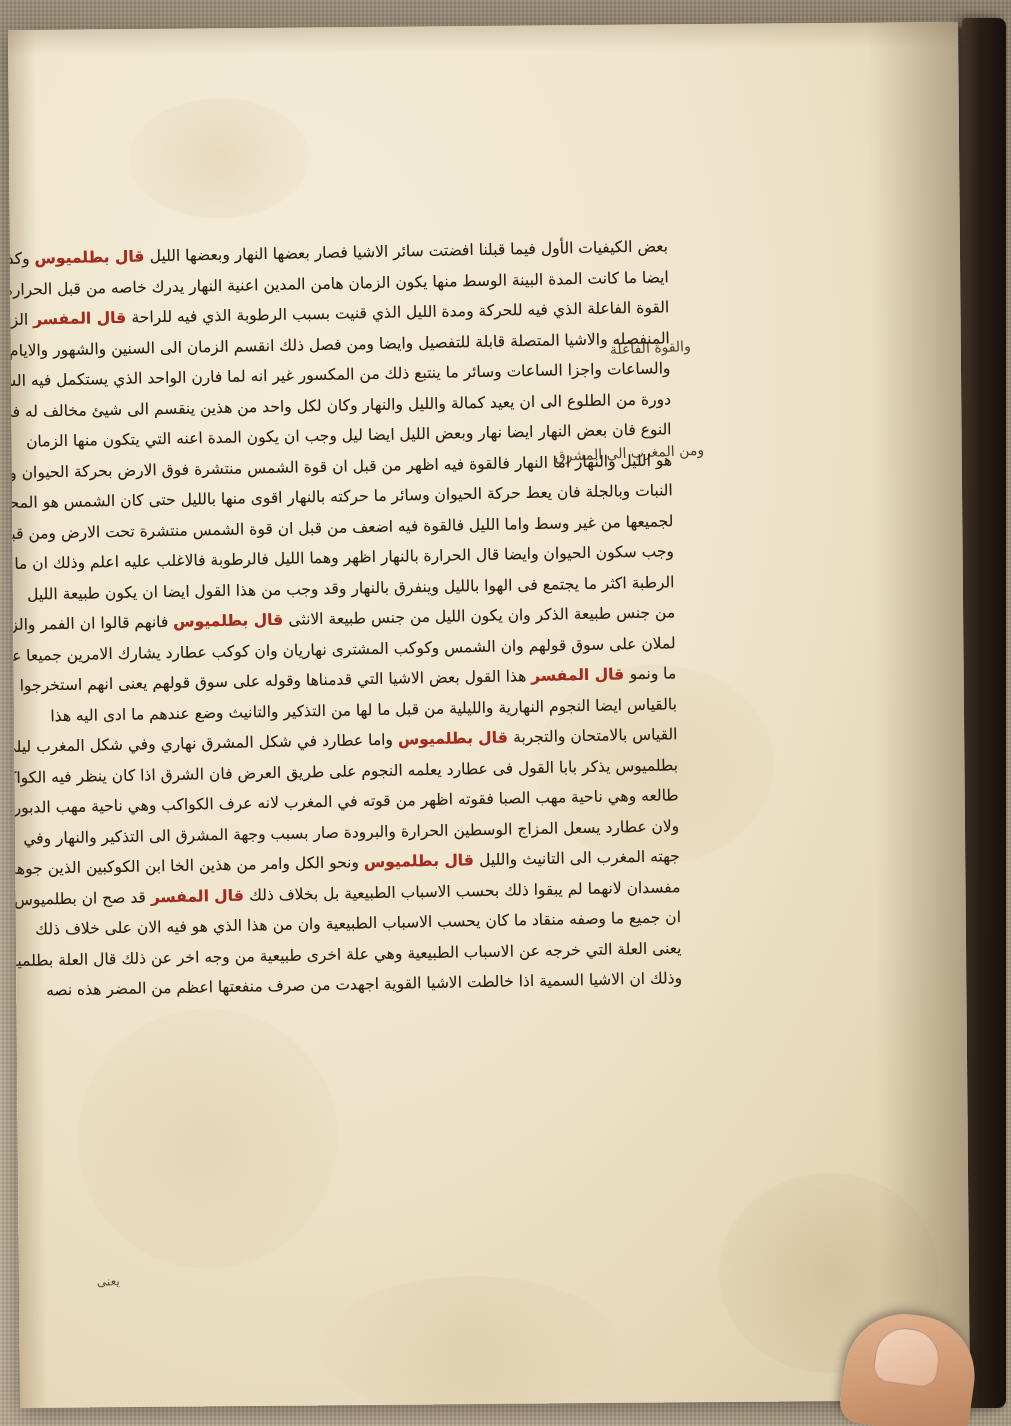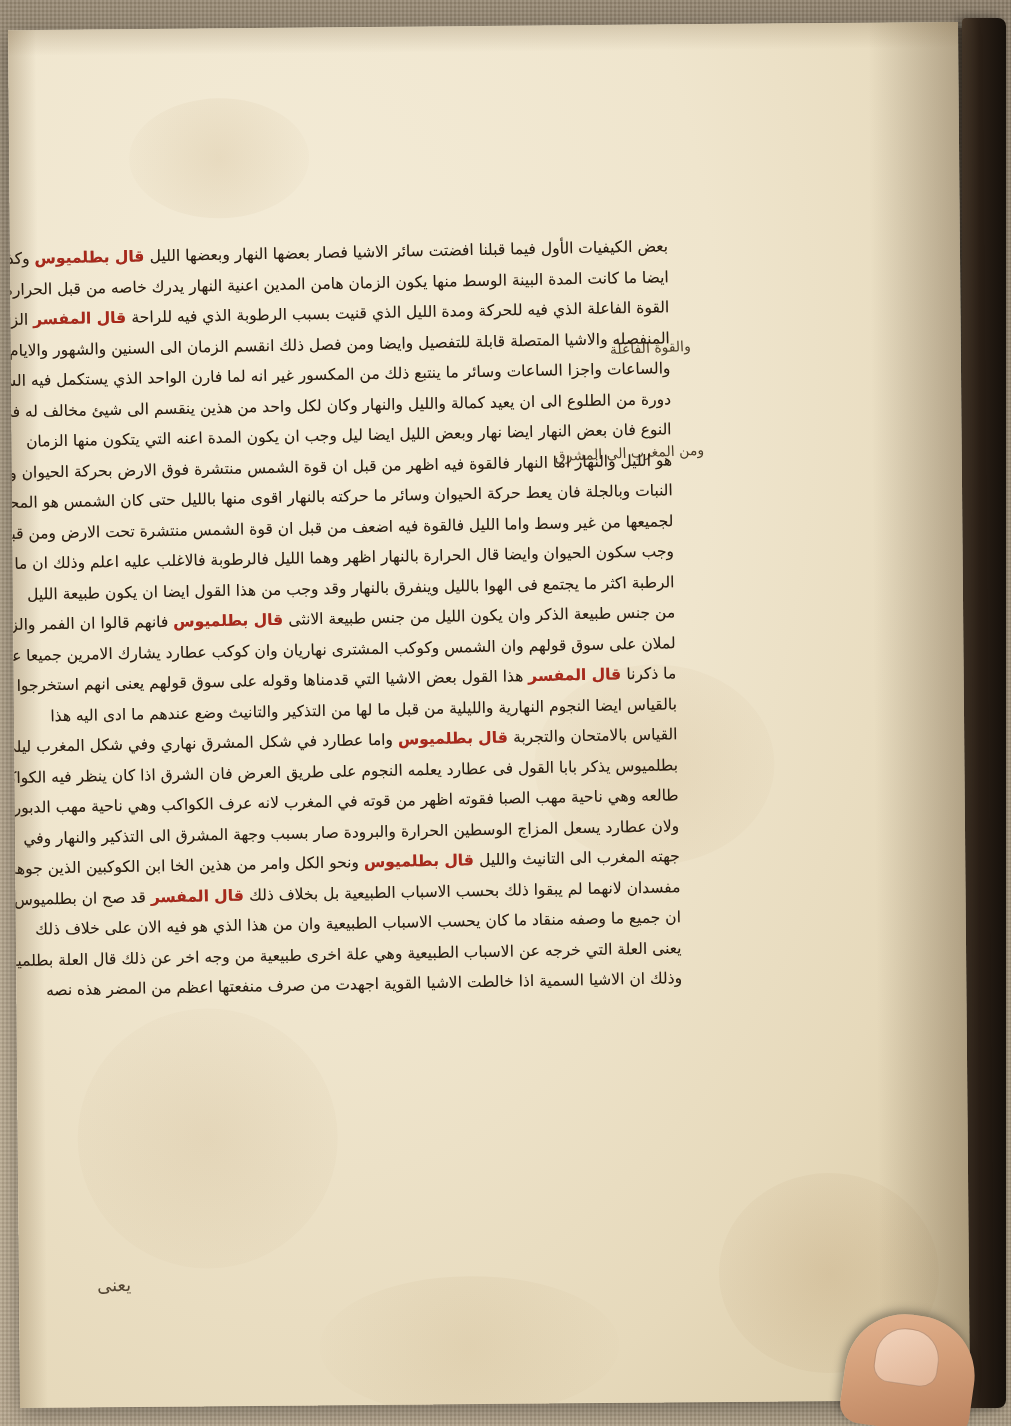--- a/index.html
+++ b/index.html
@@ -138,21 +138,21 @@
   }
   #margin-note-1 { right: 270px; top: 315px; }
   #margin-note-2 { right: 258px; top: 420px; }
 
   
   #catchword {
     position: absolute;
     left: 78px;
     top: 1245px;
     direction: rtl;
-    font-size: 18px;
+    font-size: 12px;
     color: #2f2111;
     transform: rotate(-1deg);
     opacity: 0.8;
   }
 
   
   #thumb {
     position: absolute;
     left: 845px;
     top: 1315px;
@@ -253,21 +253,21 @@
 
         <div class="line">
           <span>من جنس طبيعة الذكر وان يكون الليل من جنس طبيعة الانثى</span><span class="rubric"> قال بطلميوس</span><span> فانهم قالوا ان الفمر والزهرة</span>
         </div>
 
         <div class="line">
           <span>لملان على سوق قولهم وان الشمس وكوكب المشترى نهاريان وان كوكب عطارد يشارك الامرين جميعا على</span>
         </div>
 
         <div class="line">
-          <span>ما ذكرنا</span><span class="rubric"> قال المفسر</span><span> هذا القول بعض الاشيا التي قدمناها وقوله على سوق قولهم يعنى انهم استخرجوا</span>
+          <span>ما ونمو</span><span class="rubric"> قال المفسر</span><span> هذا القول بعض الاشيا التي قدمناها وقوله على سوق قولهم يعنى انهم استخرجوا</span>
         </div>
 
         <div class="line">
           <span>بالقياس ايضا النجوم النهارية والليلية من قبل ما لها من التذكير والتانيث وضع عندهم ما ادى اليه هذا</span>
         </div>
 
         <div class="line tight">
           <span>القياس بالامتحان والتجربة</span><span class="rubric"> قال بطلميوس</span><span> واما عطارد في شكل المشرق نهاري وفي شكل المغرب ليلي</span>
         </div>
 

